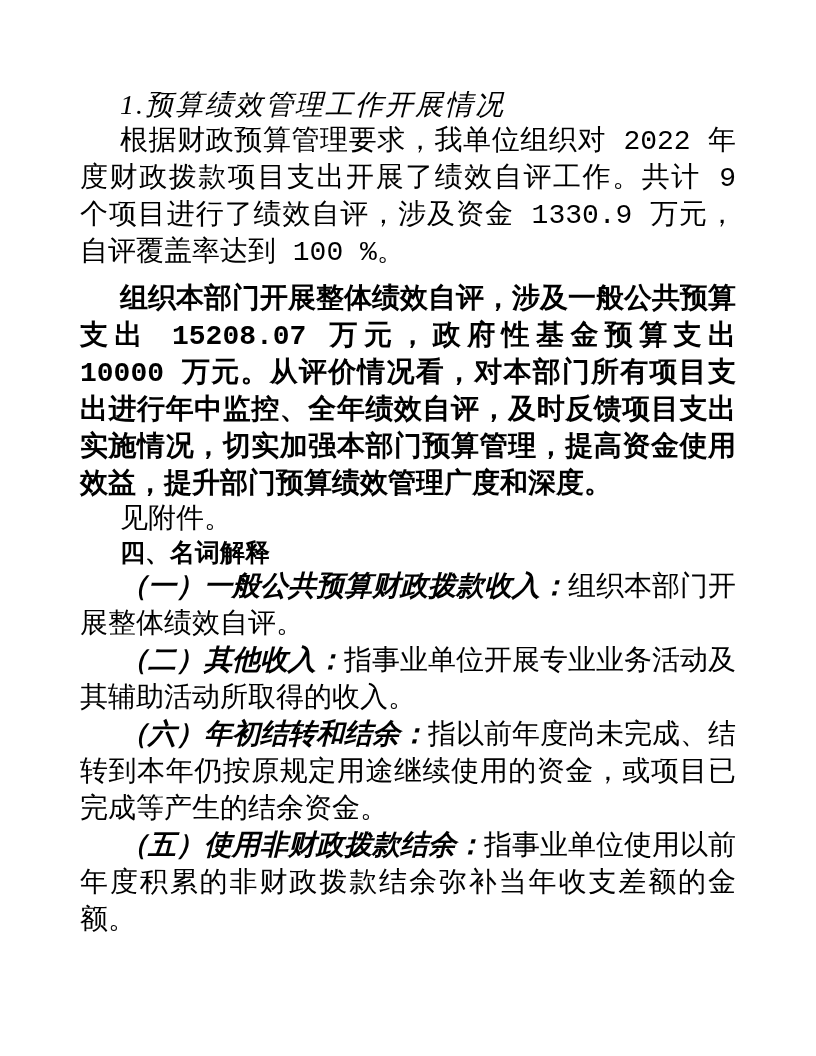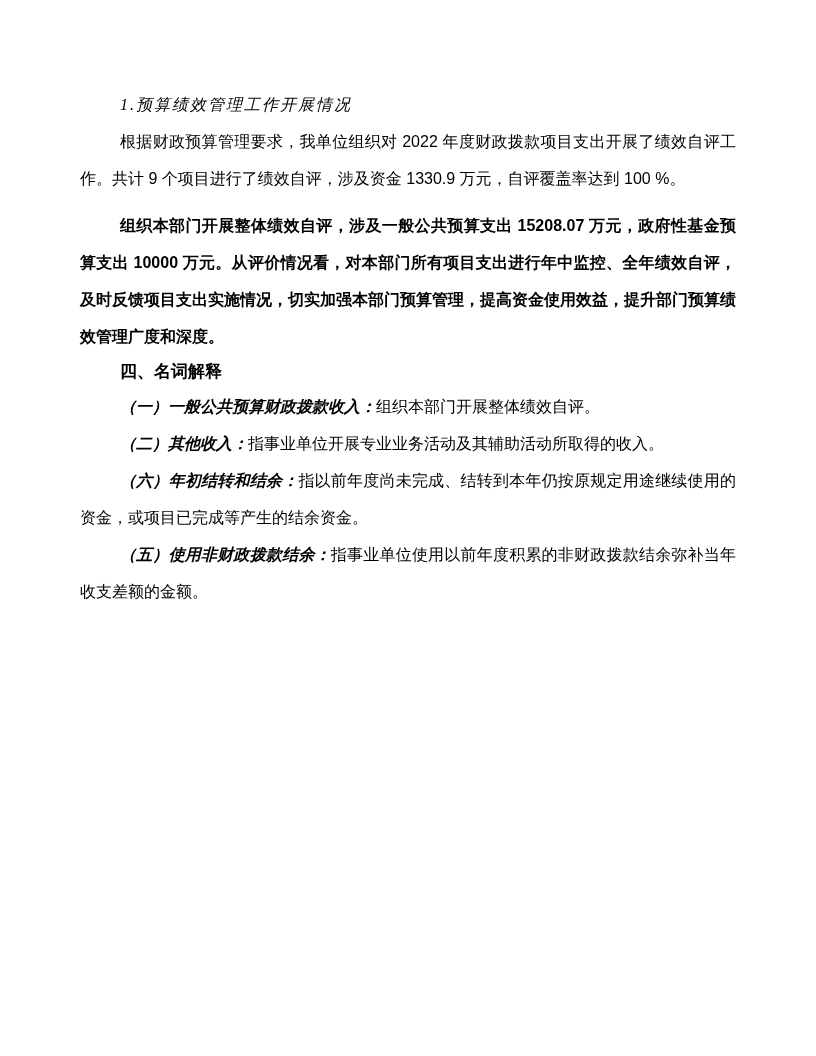--- a/index.html
+++ b/index.html
@@ -11,50 +11,50 @@
     width: 816px;
     height: 1056px;
     background: #ffffff;
     color: #000000;
     padding: 86px 80px 0 80px;
     overflow: hidden;
     font-family: "Liberation Serif", "DejaVu Serif", serif;
   }
 
   .para {
-    font-size: 16px;
+    font-size: 28px;
     line-height: 37px;
     text-align: justify;
     color: #000000;
   }
 
   .indent { text-indent: 40px; }
 
   
   .kai {
     font-family: "Liberation Serif", "DejaVu Serif", serif;
     font-style: italic;
     letter-spacing: 2px;
   }
 
   
   .song {
-    font-family: Liberation Sans, sans-serif;
+    font-family: Liberation Mono, monospace;
   }
 
   
   .bold-para {
     font-weight: 700;
   }
 
   
   .hei {
     font-family: "Liberation Sans", "DejaVu Sans", sans-serif;
     font-weight: 700;
-    font-size: 17px;
+    font-size: 25px;
     line-height: 33px;
   }
 
   .tight { line-height: 33px; }
 
   
   .term {
     font-weight: 700;
     font-style: italic;
     margin-top: 28px;
@@ -69,20 +69,21 @@
 
 <div class="page">
 
   <p class="para kai indent">1.预算绩效管理工作开展情况</p>
 
   <p class="para song indent">根据财政预算管理要求，我单位组织对 2022 年度财政拨款项目支出开展了绩效自评工作。共计 9 个项目进行了绩效自评，涉及资金 1330.9 万元，自评覆盖率达到 100 %。</p>
 
   <p class="para song indent bold-para gap-top">组织本部门开展整体绩效自评，涉及一般公共预算支出 15208.07 万元，政府性基金预算支出 10000 万元。从评价情况看，对本部门所有项目支出进行年中监控、全年绩效自评，及时反馈项目支出实施情况，切实加强本部门预算管理，提高资金使用效益，提升部门预算绩效管理广度和深度。</p>
 
 
+  <p class="para song indent tight">见附件。</p>
 
   <h2 class="para hei indent">四、名词解释</h2>
 
   <p class="para song indent"><span class="term">（一）一般公共预算财政拨款收入：</span><span class="term-def">组织本部门开展整体绩效自评。</span></p>
 
   <p class="para song indent"><span class="term">（二）其他收入：</span><span class="term-def">指事业单位开展专业业务活动及其辅助活动所取得的收入。</span></p>
 
 
 
   <p class="para song indent"><span class="term">（六）年初结转和结余：</span><span class="term-def">指以前年度尚未完成、结转到本年仍按原规定用途继续使用的资金，或项目已完成等产生的结余资金。</span></p>

